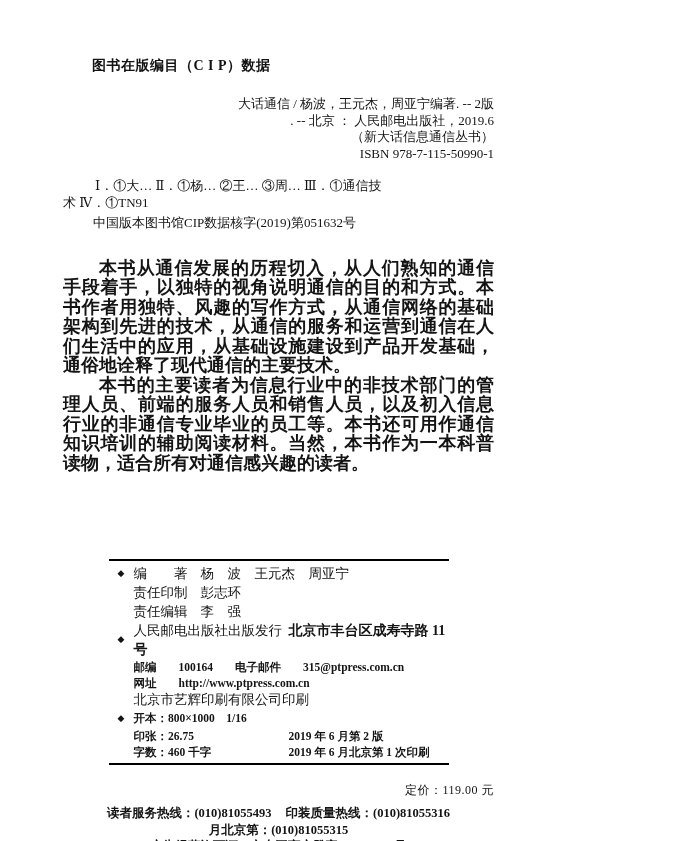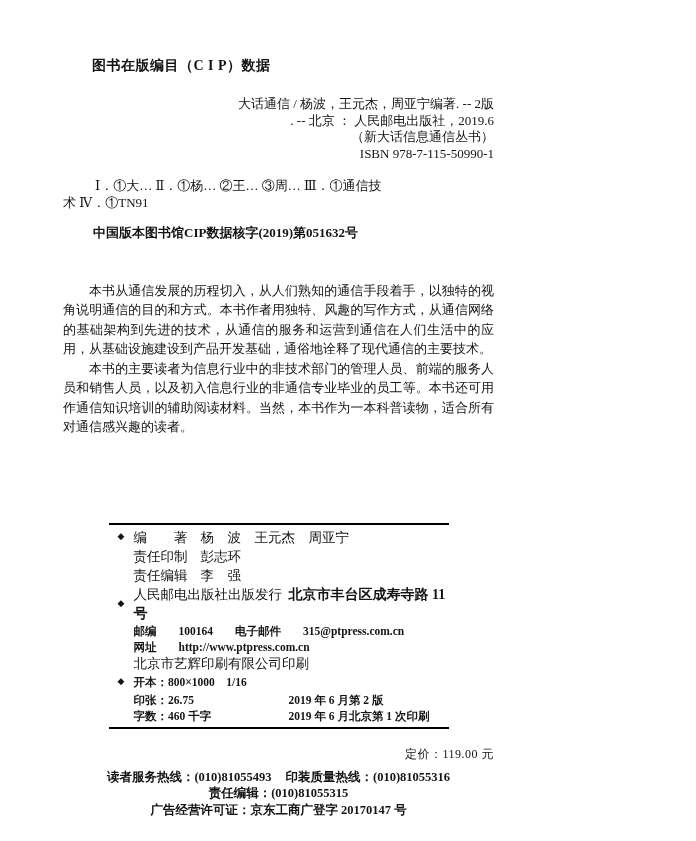--- a/index.html
+++ b/index.html
@@ -21,30 +21,30 @@
   .cip-header {
     font-weight:bold; font-size:14px; line-height:19px;
     margin-left:29px; letter-spacing:0.5px;
   }
   .cip-entry { margin-top:21px; font-size:13px; line-height:16.5px;text-align:right; }
   .cip-entry .l-indent { margin-left:32px; }
   .cip-entry .l-hang   { margin-left:3px; }
   .cip-entry .l-series { margin-left:17px; }
   .cip-class { margin-top:16px; font-size:13px; line-height:16.5px; }
   .cip-class .l-indent { margin-left:32px;margin-top:12px; }
-  .cip-registry { margin-top:14px; margin-left:30px; font-size:13px; line-height:16.5px;font-weight:bold; }
+  .cip-registry { margin-top:4px; margin-left:30px; font-size:13px; line-height:16.5px; }
 
   
   .summary-title {
     margin-top:46px; text-align:center;
     font-size:14.5px; line-height:20px; letter-spacing:1.5px;
   }
   .summary-paras {
-    margin-top:39px; font-size:13px; line-height:19.5px;
-    text-align:justify; text-justify:inter-ideograph;
+    margin-top:27px; font-size:18px; line-height:19.5px;
+    text-align:justify; text-justify:inter-ideograph;font-weight:bold;
   }
   .summary-paras p { margin:0; text-indent:2em; }
 
   
   .colophon {
     width:340px; margin:86px auto 0;
     border-top:2px solid #000; border-bottom:2px solid #000;
     padding:3px 0 3px 0;
     box-sizing:border-box;
   }
@@ -142,20 +142,20 @@
 
   </div>
 
   <div class="price-line">定价：119.00 元</div>
 
   <div class="footer">
     <div>
       <span>读者服务热线：</span><span>(010)81055493</span><span class="pair2">印装质量热线：</span><span>(010)81055316</span>
     </div>
     <div>
-      <span>责任编辑：</span><span>(010)81055315</span>
+      <span>月北京第：</span><span>(010)81055315</span>
     </div>
     <div>
       <span>广告经营许可证：</span><span>京东工商广登字 20170147 号</span>
     </div>
   </div>
 
 </div>
 
 </body></html>

